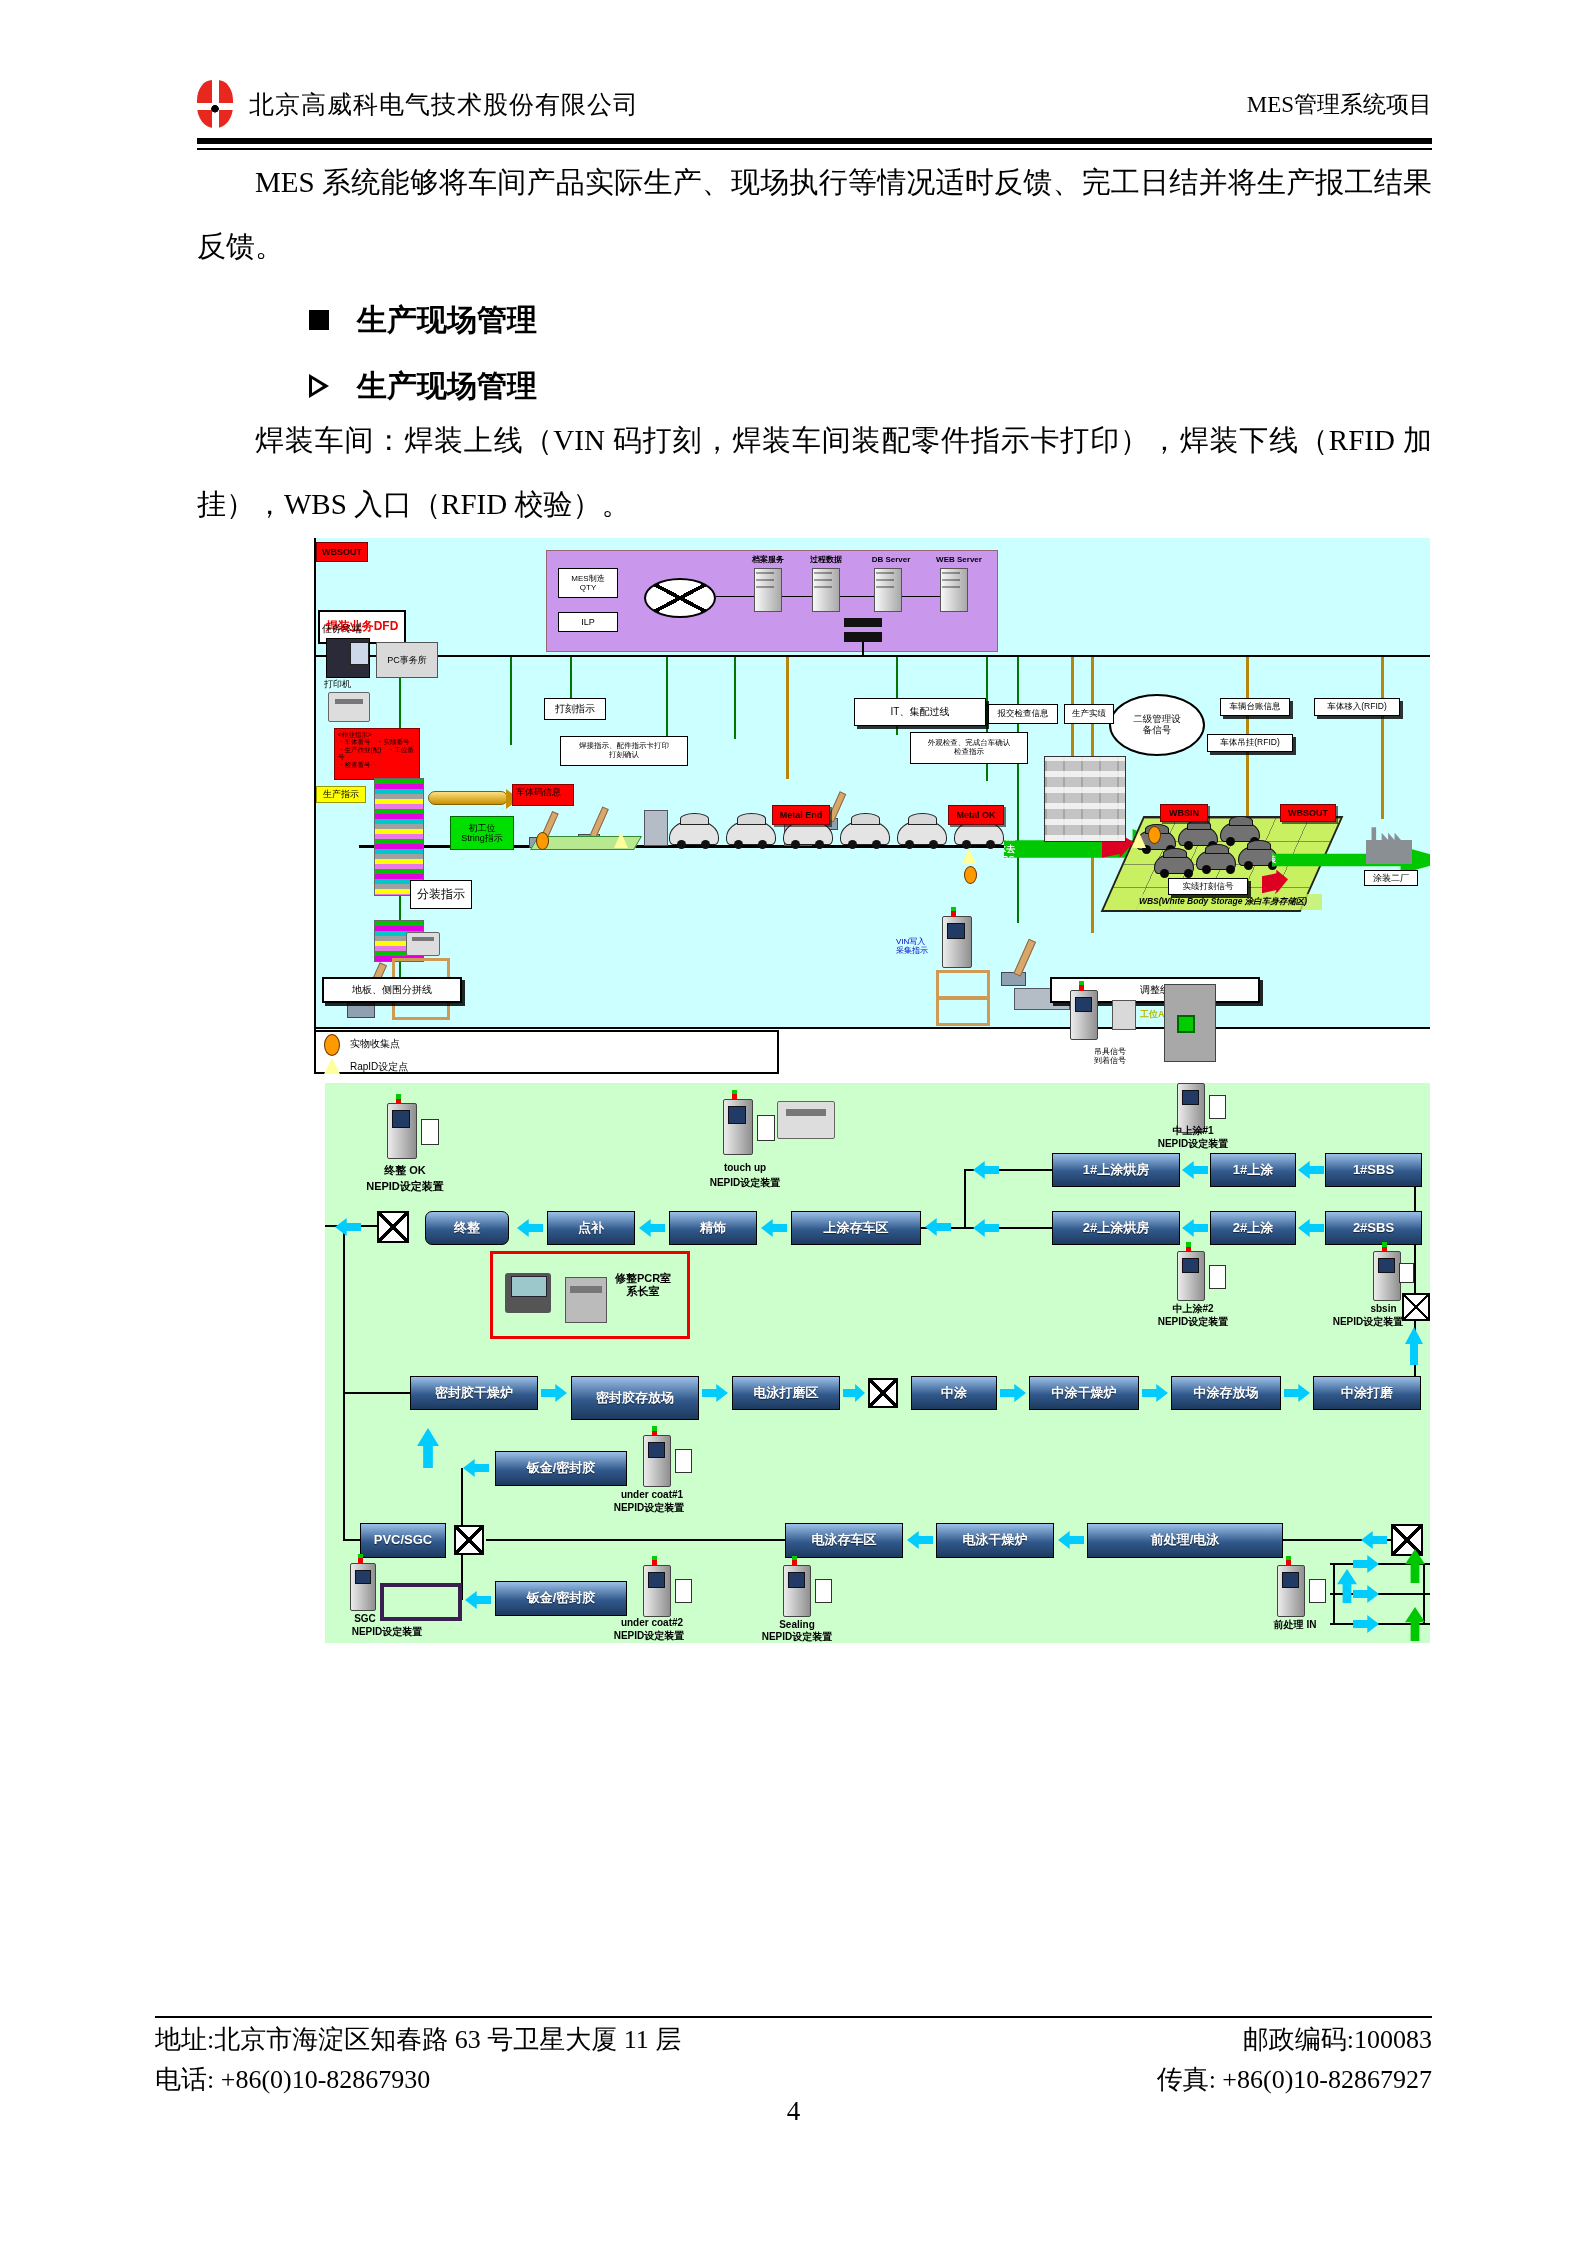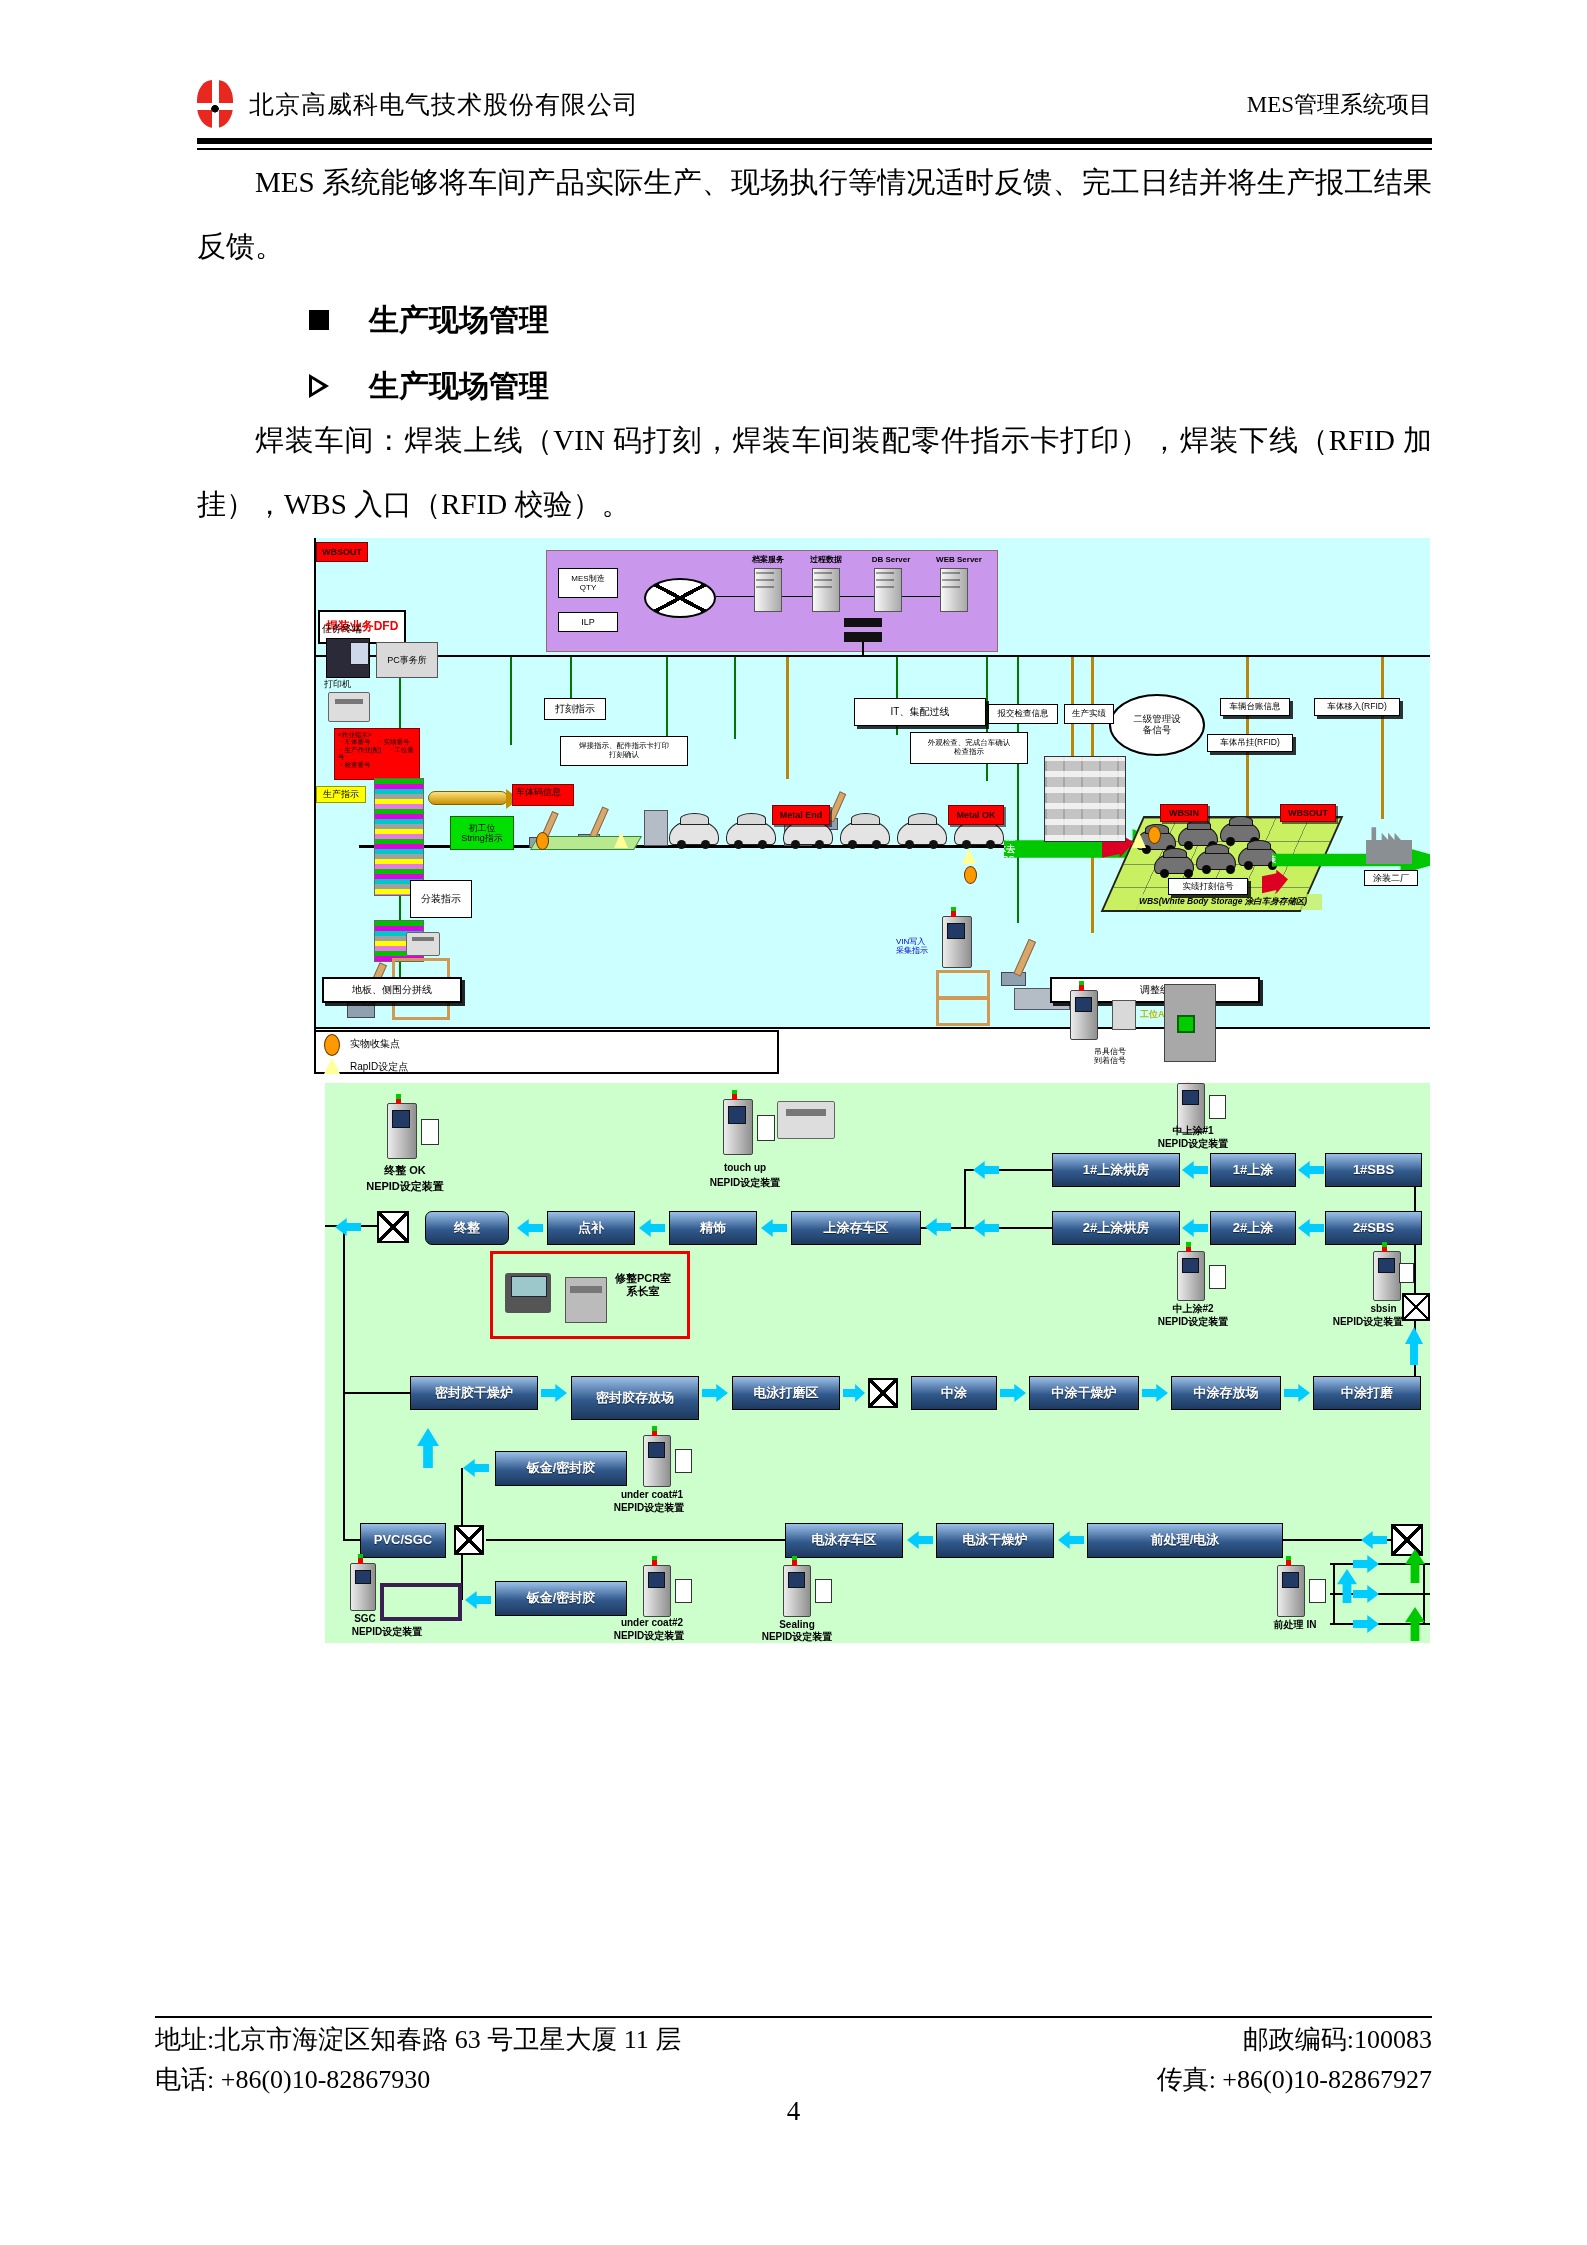--- a/index.html
+++ b/index.html
@@ -16,21 +16,21 @@
           linear-gradient(#fff,#fff) 50% 50%/7px 100% no-repeat,
           #e8281e;margin-right:16px;flex:0 0 auto;}
   .hdr .co{font-size:25px;letter-spacing:1px;}
   .hdr .proj{margin-left:auto;font-size:23px;}
   .rule{margin-top:8px;height:4px;border-top:6px solid #000;border-bottom:2px solid #000;}
 
   
   p.bt{font-size:29px;line-height:64px;margin:0;text-align:justify;}
   .ind{text-indent:58px;}
   .mt1{margin-top:30px;} .mt2{margin-top:16px;} .mt3{margin-top:6px;} .mt4{margin-top:24px;}
-  .hitem{display:flex;align-items:center;gap:40px;padding-left:112px;
+  .hitem{display:flex;align-items:center;gap:28px;padding-left:112px;
          font-size:30px;font-weight:bold;height:44px;margin-top:20px;}
   .hitem.second{margin-top:22px;}
   .b-sq{width:20px;height:20px;background:#000;flex:0 0 auto;}
   .b-ar{position:relative;width:20px;height:24px;flex:0 0 auto;}
   .b-ar::before{content:"";position:absolute;inset:0;background:#000;
       clip-path:polygon(0 0,100% 50%,0 100%);}
   .b-ar::after{content:"";position:absolute;left:3px;top:5px;width:11px;height:14px;background:#fff;
       clip-path:polygon(0 0,100% 50%,0 100%);}
 
   
@@ -215,21 +215,21 @@
 ・生产作业(配)　・工位番号
 ・检查番号</div>
         <div class="dn ybox" style="left: 2px; top: 248px; width: 50px; height: 17px; font-size: 9px;">生产指示</div>
         <div class="dn stripes" style="left: 60px; top: 240px; width: 50px; height: 118px;"></div>
         <div class="dn stripes" style="left: 60px; top: 382px; width: 50px; height: 42px;"></div>
         <div class="dn cyl" style="left: 114px; top: 253px; width: 80px; height: 14px;"></div>
         <div class="dn red-box" style="left: 198px; top: 246px; width: 62px; height: 22px; font-size: 9px;">车体码信息</div>
         <div class="dn green-box" style="left: 136px; top: 278px; width: 64px; height: 34px; font-size: 9px;">初工位
 String指示</div>
         <div class="dn wbox" style="left: 230px; top: 160px; width: 62px; height: 22px; font-size: 10px;">打刻指示</div>
-        <div class="dn wbox" style="left: 96px; top: 342px; width: 62px; height: 38px; font-size: 10px; text-align: right;">分装指示</div>
+        <div class="dn wbox" style="left: 96px; top: 342px; width: 62px; height: 29px; font-size: 12px; text-align: right;">分装指示</div>
         <div class="dn wbox" style="left: 246px; top: 198px; width: 128px; height: 30px; font-size: 7.5px;">焊接指示、配件指示卡打印
 打刻确认</div>
         <div class="dn robot" style="left: 212px; top: 272px; width: 34px; height: 38px;"></div>
         <div class="dn robot" style="left: 262px; top: 266px; width: 30px; height: 42px;"></div>
         <div class="dn plat-s" style="left: 220px; top: 298px; width: 104px; height: 14px;"></div>
         <div class="dn machine" style="left: 330px; top: 272px; width: 24px; height: 36px;"></div>
         <div class="dn machine" style="left: 470px; top: 268px; width: 28px; height: 40px;"></div>
         <div class="dn robot" style="left: 500px; top: 252px; width: 30px; height: 40px;"></div>
         <div class="dn dot" style="left: 222px; top: 294px; width: 13px; height: 18px;"></div>
         <div class="dn tri" style="left: 300px; top: 294px; width: 14px; height: 16px;"></div>

